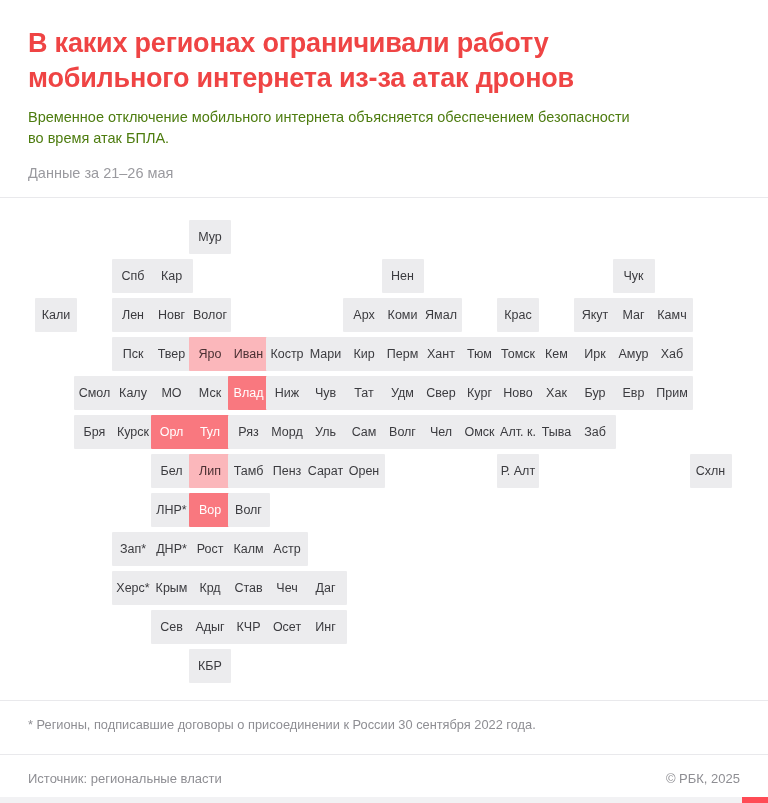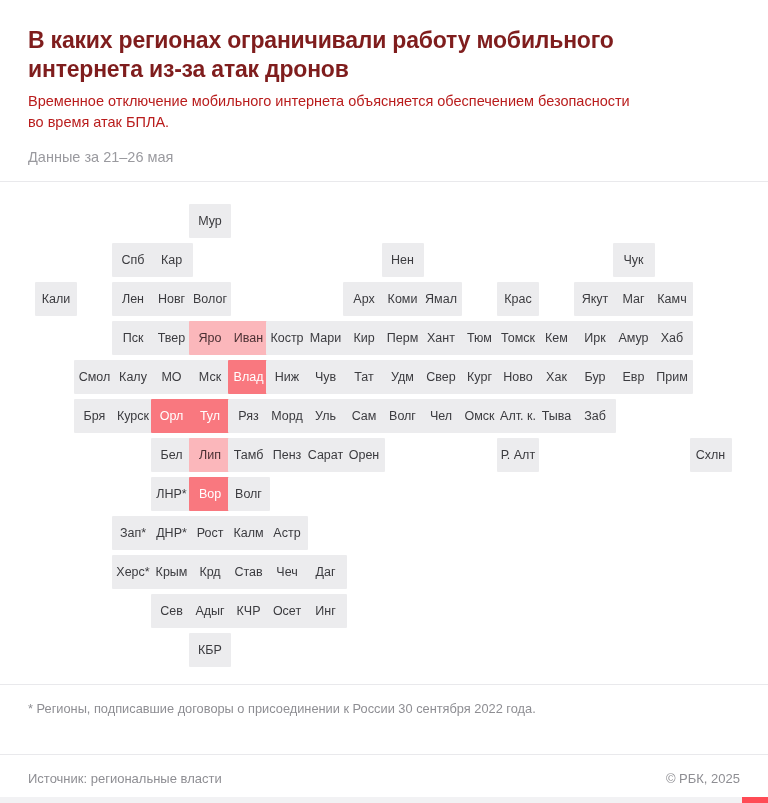--- a/index.html
+++ b/index.html
@@ -19,32 +19,32 @@
     height: 803px;
     box-sizing: border-box;
     padding: 0;
     position: relative;
     background: #fff;
   }
   .header {
     padding: 26px 28px 0 28px;
   }
   .title {
-    font-size: 23px;
+    font-size: 27px;
     font-weight: bold;
     line-height: 1.28;
     letter-spacing: -0.2px;
-    color: #7f1d1d;
-    margin: 0 0 6px 0;
+    color: #ef4444;
+    margin: 0 0 12px 0;
     max-width: 640px;
   }
   .subtitle {
     font-size: 14.5px;
     line-height: 1.45;
-    color: #b91c1c;
+    color: #4d7c0f;
     margin: 0 0 16px 0;
     max-width: 620px;
   }
   .period {
     font-size: 14.5px;
     color: #9a9a9f;
     margin: 0 0 16px 0;
   }
   .divider {
     height: 1px;

